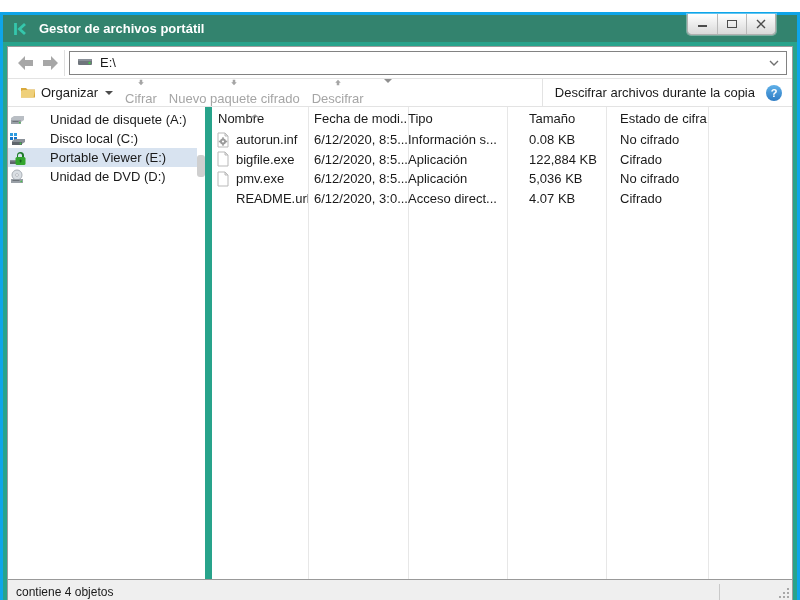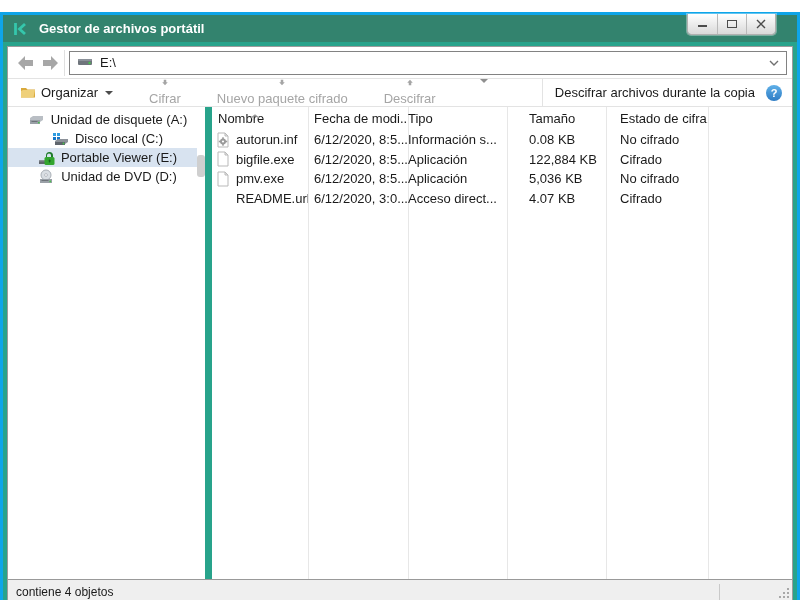--- a/index.html
+++ b/index.html
@@ -32,39 +32,39 @@
     background:#ffffff; border-bottom:1px solid #e3e3e3; padding:0 5px 0 6px; }
   .nav-btn { width:24px; height:24px; display:flex; align-items:center; justify-content:center; }
   .nav-sep { width:1px; height:26px; background:#e0e0e0; margin:0 4px 0 2px; }
   .address-bar { flex:1; height:24px; border:1px solid #828282; background:#ffffff;
     display:flex; align-items:center; padding:0 7px; gap:7px; }
   .address-text { font-size:13px; color:#1a1a1a; }
   .address-chevron { margin-left:auto; display:flex; align-items:center; }
 
   
   .toolbar { height:28px; flex:0 0 auto; display:flex; align-items:center;
-    background:#ffffff; border-bottom:1px solid #e3e3e3; padding-left:6px; font-size:13px;gap:24px; }
+    background:#ffffff; border-bottom:1px solid #e3e3e3; padding-left:6px; font-size:13px; }
   .tb-btn { display:flex; align-items:center; gap:5px; padding:0 6px; height:100%;
     color:#1a1a1a; white-space:nowrap; }
   .tb-btn.disabled { color:#a5a5a5;flex-direction:column; }
   .caret { width:0; height:0; border-left:4px solid transparent; border-right:4px solid transparent;
     border-top:4px solid #4c4c4c; margin-left:2px; }
   .caret.gray { border-top-color:#8f8f8f; }
   .tb-right { margin-left:auto; display:flex; align-items:center; height:100%; }
   .tb-sep { width:1px; height:100%; background:#e3e3e3; }
   .tb-right-label { color:#1a1a1a; padding:0 11px 0 12px; white-space:nowrap; }
   .help-icon { width:16px; height:16px; border-radius:50%; margin-right:10px;
     background:linear-gradient(#5fb0e8,#2e7cc4); color:#ffffff; font-size:11px; font-weight:bold;
     display:flex; align-items:center; justify-content:center; }
 
   
   .main { flex:1 1 auto; display:flex; min-height:0; }
   .sidebar { width:197px; flex:0 0 auto; background:#ffffff; padding-top:3px; }
-  .drive-item { height:19px; display:flex; align-items:center; gap:6px;
-    padding-left:10px; margin-right:8px; font-size:13px; color:#1a1a1a; white-space:nowrap;justify-content:center; }
+  .drive-item { height:19px; display:flex; align-items:center; gap:24px;
+    padding-left:1px; margin-right:8px; font-size:13px; color:#1a1a1a; white-space:nowrap; }
   .drive-item.selected { background:#D8E3F0; }
   .dicon { width:17px; height:16px; display:inline-flex; flex:0 0 auto; }
   .splitter { width:7px; flex:0 0 auto; background:#28A38B; position:relative; }
   .splitter-grip { position:absolute; left:-8px; top:48px; width:8px; height:22px;
     background:#cfcfcf; border-radius:3px; }
 
   
   .filelist { flex:1 1 auto; background:#ffffff; position:relative; overflow:hidden;
     font-size:13px; color:#1a1a1a; }
   .colline { position:absolute; top:0; bottom:0; width:1px; background:#e7e7e7; }

